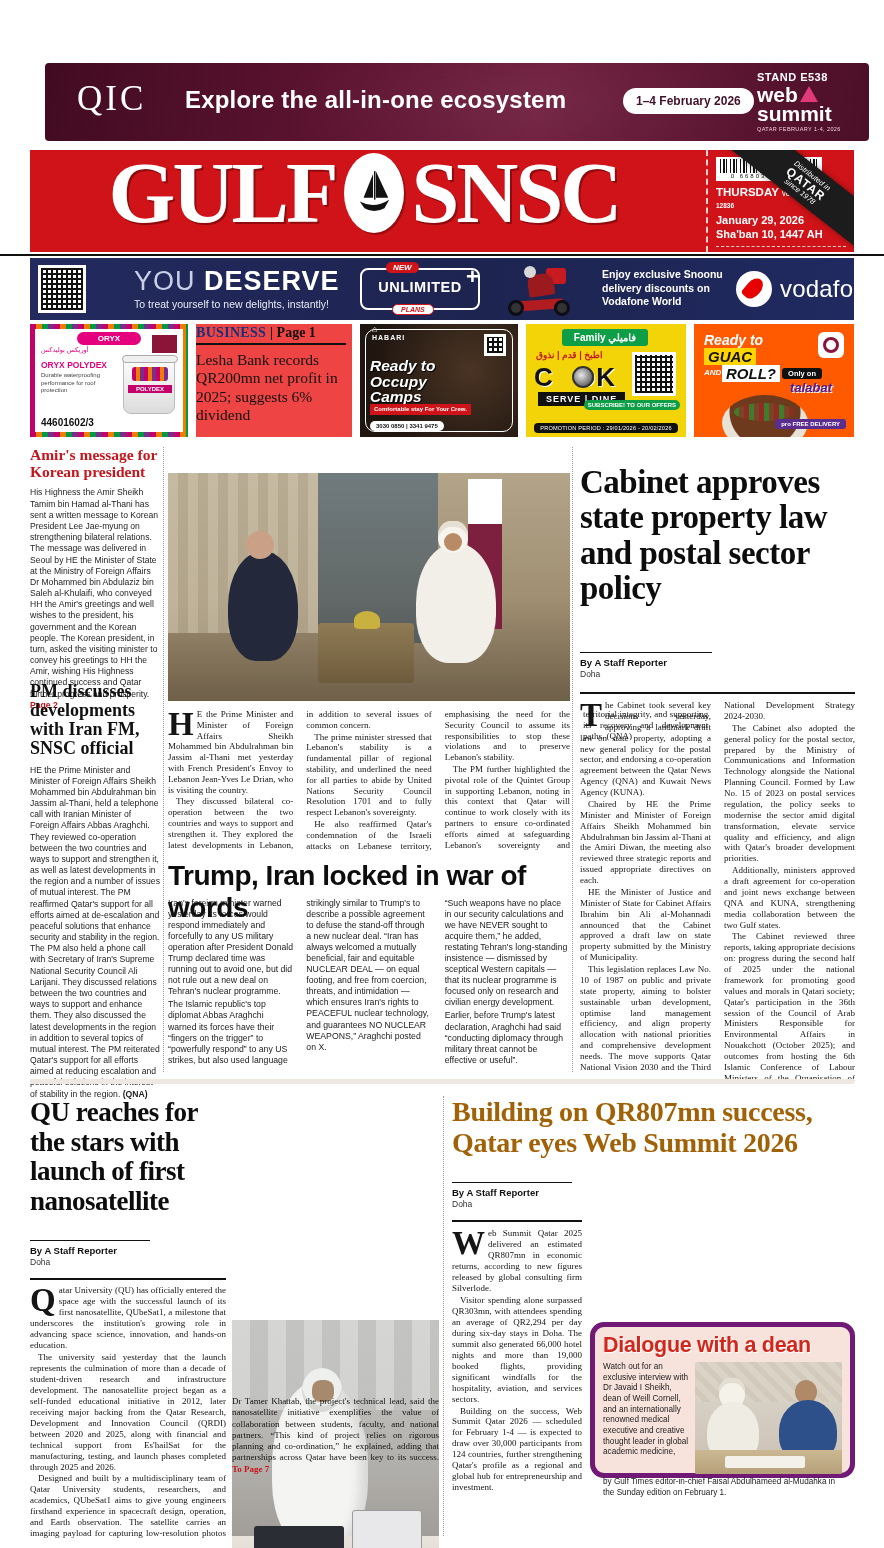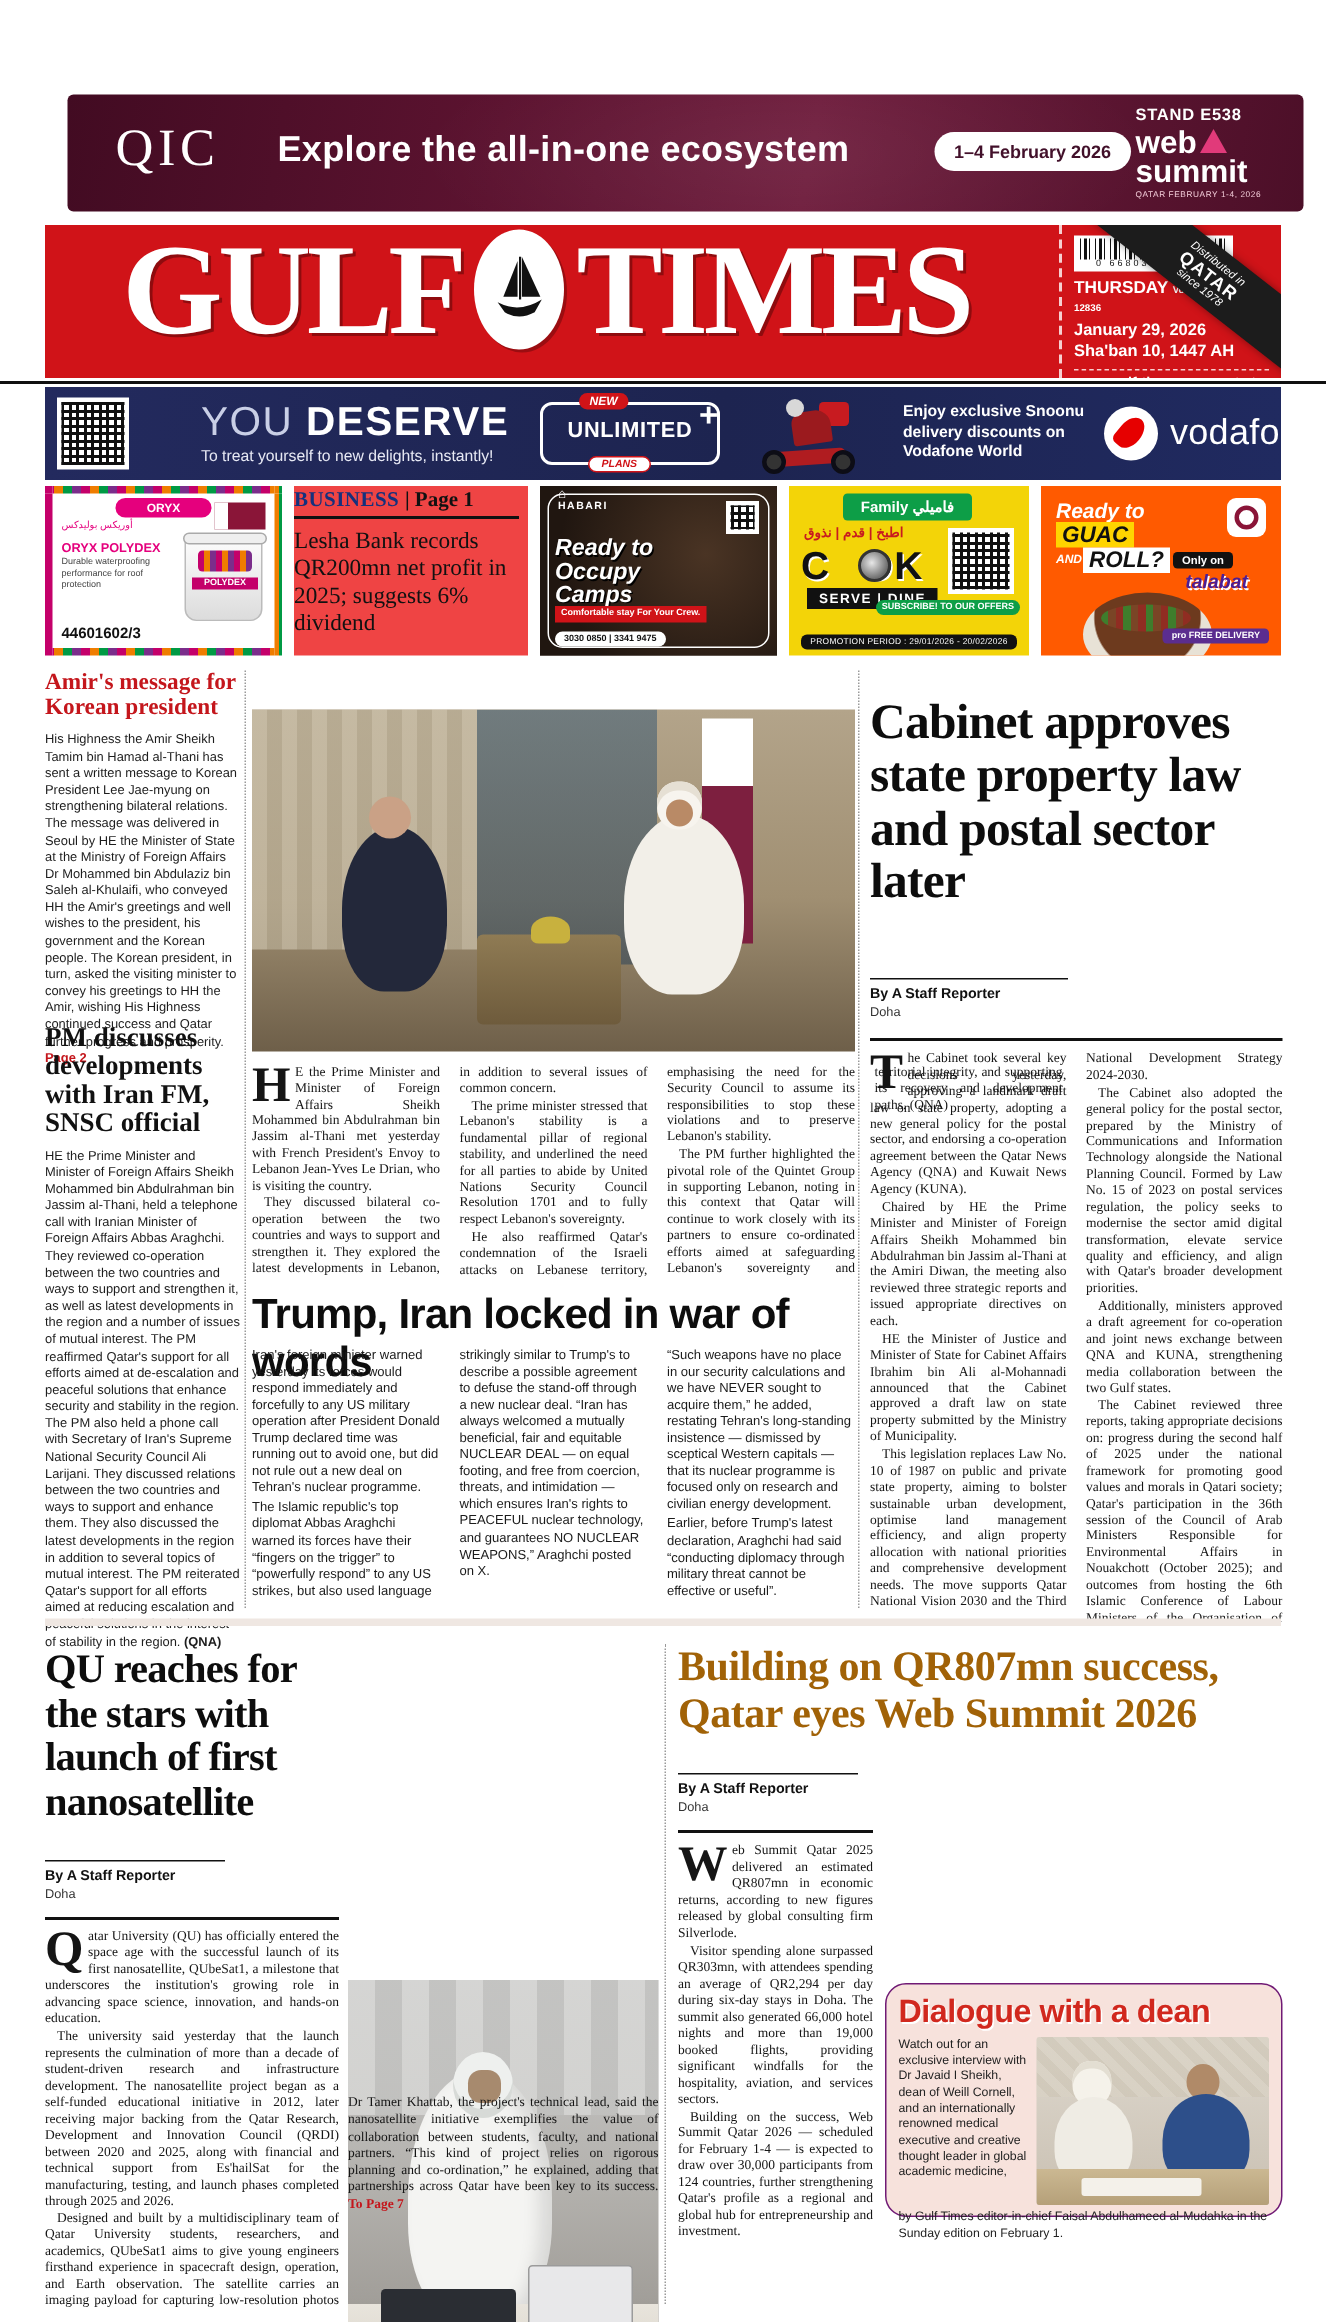--- a/index.html
+++ b/index.html
@@ -161,21 +161,21 @@
   .byline .loc { font-size:8.5px; color:#333; margin-top:1px; }
   .byline-rule { height:1.5px; background:#111; }
   .news2col { column-count:2; column-gap:13px; font-family:"Liberation Serif",serif; font-size:9px; line-height:1.21; text-align:justify; color:#151515; }
   .news1col { font-family:"Liberation Serif",serif; font-size:9px; line-height:1.22; text-align:justify; color:#151515; }
 
   .qu-headline { color:#0d0d0d; font-family:"Liberation Serif",serif; font-weight:bold; font-size:27px; line-height:1.1; letter-spacing:-.5px; }
   .ws-headline { color:#a16207; font-family:Liberation Serif, serif; font-weight:bold; font-size:28px; line-height:1.12; letter-spacing:-.3px; }
   .caption { font-family:"Liberation Serif",serif; font-size:9px; line-height:1.25; text-align:justify; color:#151515; }
 
   
-  .dean { left:590px; top:1322px; width:265px; height:156px; background:#f7e2dc; border:1px solid #701a75; border-radius:14px; padding:6px 8px; }
+  .dean { left:590px; top:1322px; width:265px; height:156px; background:#f7e2dc; border:5px solid #701a75; border-radius:14px; padding:6px 8px; }
   .dean-title { color:#d1281e; font-weight:800; font-size:21.5px; letter-spacing:-.3px; text-shadow:1px 1px 0 #fff; }
   .dean-flex { display:flex; gap:6px; margin-top:4px; }
   .dean-text { width:86px; font-size:8.2px; line-height:1.3; color:#222; }
   .dean-photo { position:relative; flex:1; height:112px; background:linear-gradient(#ded8ce,#c9c0b2); overflow:hidden; border-radius:2px; }
   .dean-outro { margin-top:3px; font-size:8.2px; line-height:1.3; color:#222; }
 
   
   .fig { position:absolute; border-radius:50% 50% 40% 40%; }
   .sep-band { left:30px; top:1079px; width:824px; height:5px; background:#efe7e2; }
 </style>
@@ -201,21 +201,21 @@
     <div class="mast-title">
       <span>GULF</span>
       <span class="dhow-oval">
         <svg width="38" height="52" viewBox="0 0 40 52">
           <path d="M19 6 L9 31 L19 31 Z" fill="#111"></path>
           <path d="M22 3 L22 31 L35 31 Z" fill="#111"></path>
           <rect x="20" y="3" width="1.5" height="30" fill="#111"></rect>
           <path d="M5 35 Q20 43 36 33 L31 42 Q20 48 10 42 Z" fill="#111"></path>
         </svg>
       </span>
-      <span>TIMES</span>
+      <span>SNSC</span>
     </div>
     <div class="mast-right">
       <div class="barcode">
         <div class="lines"></div>
         <div class="digits">0 668039 136498</div>
       </div>
       <div class="mast-day"><span>THURSDAY</span> <span class="mast-vol">Vol. XXXXVII No. 12836</span></div>
       <div class="mast-date">
         <div>January 29, 2026</div>
         <div>Sha'ban 10, 1447 AH</div>
@@ -364,21 +364,21 @@
 
   <div class="abs trump-headline" style="left:168px; top:860px; width:402px;">Trump, Iran locked in war of words</div>
   <div class="abs trump-body" style="left:168px; top:898px; width:402px; height:176px; overflow:hidden;">
     <p>Iran's foreign minister warned yesterday its forces would respond immediately and forcefully to any US military operation after President Donald Trump declared time was running out to avoid one, but did not rule out a new deal on Tehran's nuclear programme.</p>
     <p>The Islamic republic's top diplomat Abbas Araghchi warned its forces have their “fingers on the trigger” to “powerfully respond” to any US strikes, but also used language strikingly similar to Trump's to describe a possible agreement to defuse the stand-off through a new nuclear deal. “Iran has always welcomed a mutually beneficial, fair and equitable NUCLEAR DEAL — on equal footing, and free from coercion, threats, and intimidation — which ensures Iran's rights to PEACEFUL nuclear technology, and guarantees NO NUCLEAR WEAPONS,” Araghchi posted on X.</p>
     <p>“Such weapons have no place in our security calculations and we have NEVER sought to acquire them,” he added, restating Tehran's long-standing insistence — dismissed by sceptical Western capitals — that its nuclear programme is focused only on research and civilian energy development.</p>
     <p>Earlier, before Trump's latest declaration, Araghchi had said “conducting diplomacy through military threat cannot be effective or useful”.</p>
 
   </div>
 
-  <div class="abs cab-headline" style="left:580px; top:465px; width:278px;">Cabinet approves state property law and postal sector later</div>
+  <div class="abs cab-headline" style="left:580px; top:465px; width:278px;">Cabinet approves state property law and postal sector policy</div>
   <div class="abs byline" style="left:580px; top:652px; width:132px;">
     <div class="by">By A Staff Reporter</div>
     <div class="loc">Doha</div>
   </div>
   <div class="abs byline-rule" style="left:580px; top:692px; width:275px;"></div>
   <div class="abs news2col" style="left:580px; top:700px; width:275px; height:388px; overflow:hidden;">
     <p class="first dropcap">The Cabinet took several key decisions yesterday, approving a landmark draft law on state property, adopting a new general policy for the postal sector, and endorsing a co-operation agreement between the Qatar News Agency (QNA) and Kuwait News Agency (KUNA).</p>
     <p>Chaired by HE the Prime Minister and Minister of Foreign Affairs Sheikh Mohammed bin Abdulrahman bin Jassim al-Thani at the Amiri Diwan, the meeting also reviewed three strategic reports and issued appropriate directives on each.</p>
     <p>HE the Minister of Justice and Minister of State for Cabinet Affairs Ibrahim bin Ali al-Mohannadi announced that the Cabinet approved a draft law on state property submitted by the Ministry of Municipality.</p>
     <p>This legislation replaces Law No. 10 of 1987 on public and private state property, aiming to bolster sustainable urban development, optimise land management efficiency, and align property allocation with national priorities and comprehensive development needs. The move supports Qatar National Vision 2030 and the Third National Development Strategy 2024-2030.</p>

